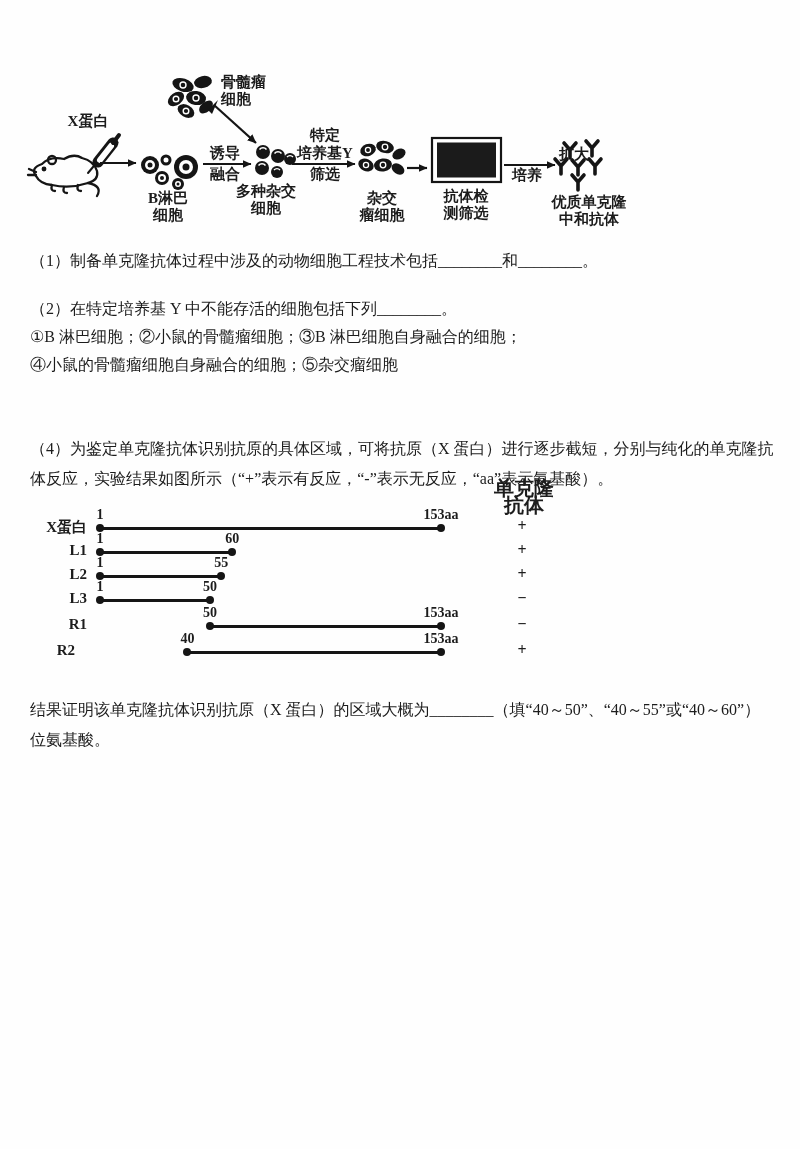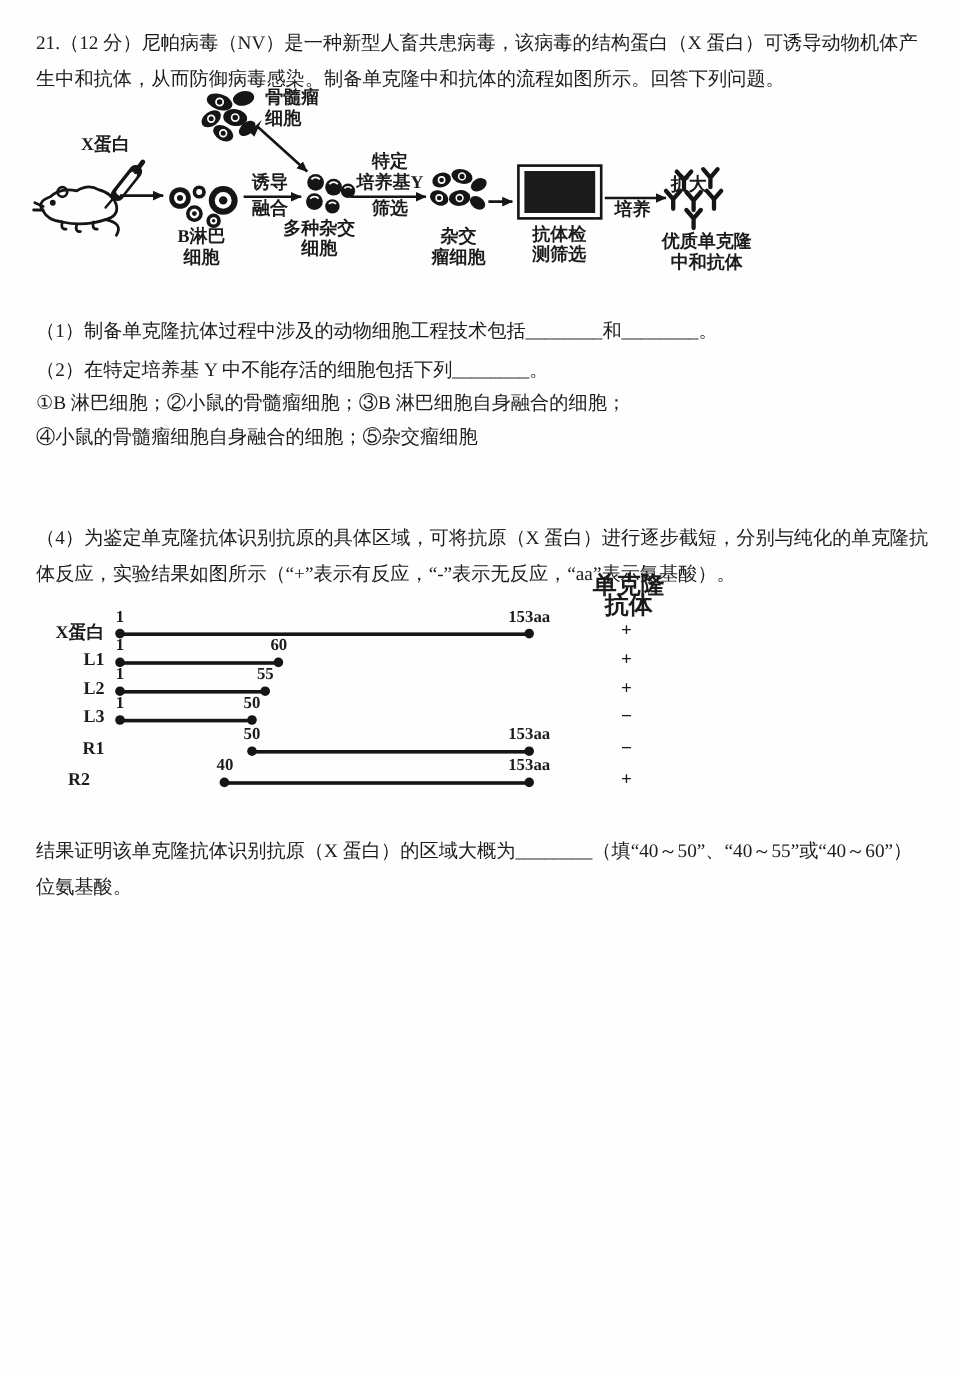--- a/index.html
+++ b/index.html
@@ -20,22 +20,20 @@
   .chart-seg{position:absolute;height:3px;background:#151515;}
   .chart-dot{position:absolute;width:8px;height:8px;border-radius:50%;background:#151515;}
   .chart-num{position:absolute;font-weight:bold;font-size:14px;text-align:center;}
   .chart-result{position:absolute;font-weight:bold;font-size:16px;text-align:center;}
 </style>
 </head>
 <body>
 
 <div class="page">
 
-  <p class="para" style="top:6px;">21.（12 分）尼帕病毒（NV）是一种新型人畜共患病毒，该病毒的结构蛋白（X 蛋白）可诱导动物机体产
-生中和抗体，从而防御病毒感染。制备单克隆中和抗体的流程如图所示。回答下列问题。</p>
 
   <div class="flow">
     <svg width="800" height="176" viewBox="0 0 800 176">
       <defs>
         <marker id="ah" markerWidth="10" markerHeight="9" refX="8.5" refY="4" orient="auto" markerUnits="userSpaceOnUse">
           <path d="M0,0 L9,4 L0,8 Z" fill="#151515"></path>
         </marker>
       </defs>
 
       <g fill="none" stroke="#151515" stroke-width="2.3" stroke-linecap="round">
@@ -150,21 +148,21 @@
     <div class="flbl" style="left:347px;top:118px;width:70px;">杂交
 瘤细胞</div>
     <div class="flbl" style="left:431px;top:116px;width:70px;">抗体检
 测筛选</div>
     <div class="flbl" style="left:502px;top:74px;width:50px;padding-left:47px;">扩大</div>
     <div class="flbl" style="left:502px;top:95px;width:50px;">培养</div>
     <div class="flbl" style="left:543px;top:122px;width:92px;">优质单克隆
 中和抗体</div>
   </div>
 
-  <p class="para" style="top:246px;">（1）制备单克隆抗体过程中涉及的动物细胞工程技术包括________和________。</p>
+  <p class="para" style="top:230px;">（1）制备单克隆抗体过程中涉及的动物细胞工程技术包括________和________。</p>
   <p class="para" style="top:278px;">（2）在特定培养基 Y 中不能存活的细胞包括下列________。</p>
   <p class="para" style="top:306px;">①B 淋巴细胞；②小鼠的骨髓瘤细胞；③B 淋巴细胞自身融合的细胞；</p>
   <p class="para" style="top:334px;">④小鼠的骨髓瘤细胞自身融合的细胞；⑤杂交瘤细胞</p>
   <p class="para" style="top:418px;">（4）为鉴定单克隆抗体识别抗原的具体区域，可将抗原（X 蛋白）进行逐步截短，分别与纯化的单克隆抗
 体反应，实验结果如图所示（“+”表示有反应，“-”表示无反应，“aa”表示氨基酸）。</p>
 
   <div class="chart">
     <div class="chart-legend-title">单克隆
 抗体</div>
     <div id="chart-rows" style="position:absolute;inset:0;">

